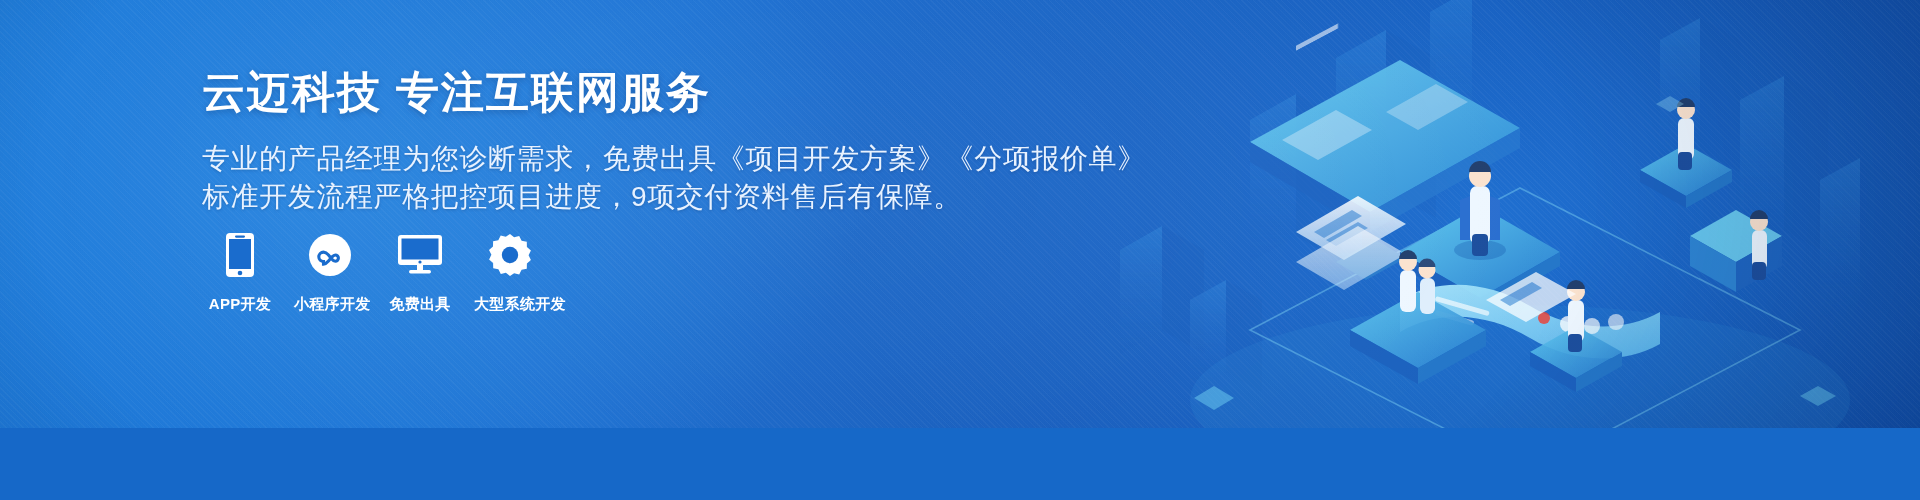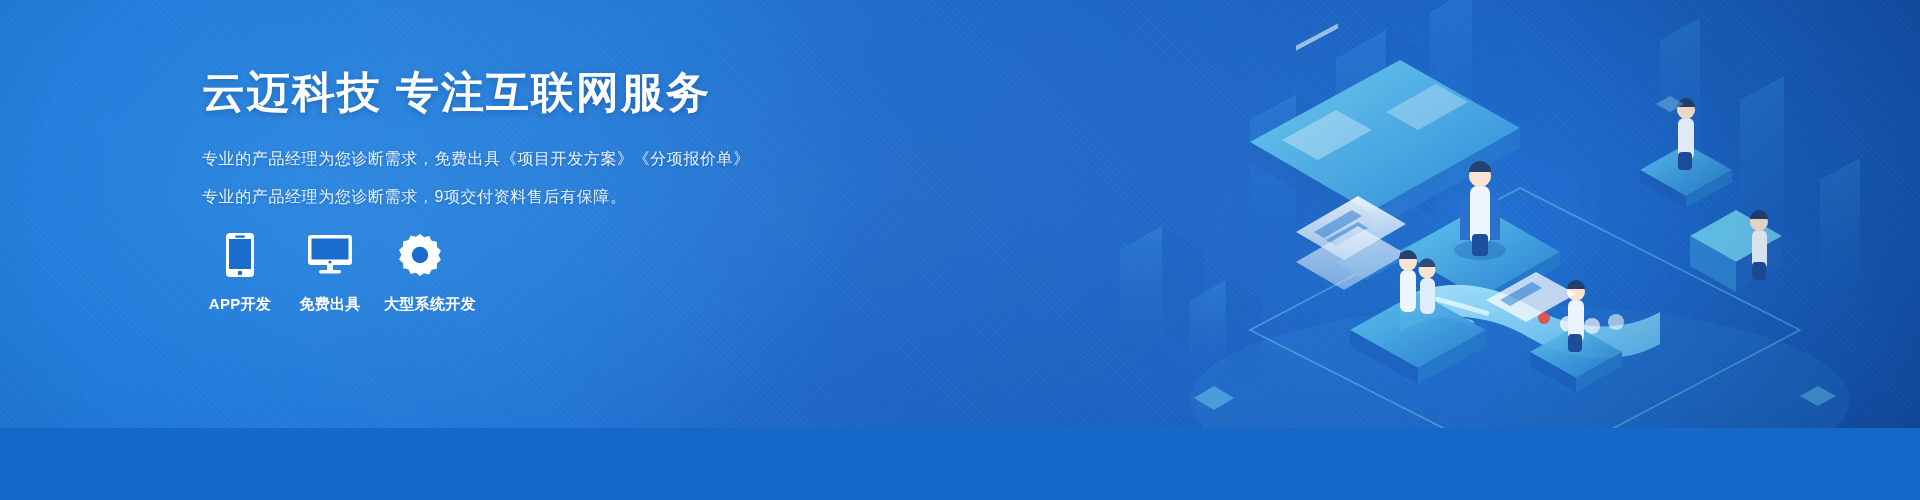--- a/index.html
+++ b/index.html
@@ -28,21 +28,21 @@
   }
 
   
   .copy{position:absolute;left:202px;top:66px;width:700px;}
   .title{
     color:#ffffff;font-size:43px;line-height:52px;font-weight:bold;
     letter-spacing:2px;margin:0 0 22px 0;white-space:nowrap;
     text-shadow:0 2px 6px rgba(4,30,74,.28);
   }
   .sub{
-    color:#e8f2ff;font-size:16px;line-height:38px;letter-spacing:.6px;
+    color:#e8f2ff;font-size:28px;line-height:38px;letter-spacing:.6px;
     white-space:nowrap;margin:0;text-shadow:0 1px 3px rgba(4,30,74,.25);
   }
 
   
   .services{position:absolute;left:204px;top:232px;display:flex;align-items:flex-start;}
   .service{width:72px;margin-right:18px;text-align:center;cursor:pointer;}
   .service:last-child{margin-right:8px;}
   .svc-icon{height:46px;display:flex;align-items:center;justify-content:center;margin-bottom:18px;}
   .svc-icon svg{display:block;fill:#ffffff;}
   .svc-label{color:#ffffff;font-size:15px;line-height:16px;white-space:nowrap;font-weight:bold;letter-spacing:.3px;}
@@ -218,37 +218,46 @@
         <polygon points="556,104 570,96 584,104 570,112" fill="#9ee2fa" opacity=".7"></polygon>
       </g>
     </svg>
   </div>
 
   <div class="vignette"></div>
 
   <div class="copy">
     <h1 class="title">云迈科技 专注互联网服务</h1>
     <p class="sub">专业的产品经理为您诊断需求，免费出具《项目开发方案》《分项报价单》</p>
-    <p class="sub">专业的产品经理为您诊断需求，9项交付资料售后有保障。</p>
+    <p class="sub">标准开发流程严格把控项目进度，9项交付资料售后有保障。</p>
   </div>
 
   <div class="services">
 
     <div class="service">
       <div class="svc-icon">
         <svg width="28" height="44" viewBox="0 0 28 44">
           <rect x="0" y="0" width="28" height="44" rx="4"></rect>
           <rect x="3" y="6" width="22" height="30" fill="#1a6ccd"></rect>
           <rect x="9" y="2.5" width="10" height="2.2" rx="1.1" fill="#1a6ccd"></rect>
           <circle cx="14" cy="40" r="2.3" fill="#1a6ccd"></circle>
         </svg>
       </div>
       <div class="svc-label">APP开发</div>
     </div>
 
+    <div class="service">
+      <div class="svc-icon">
+        <svg width="42" height="42" viewBox="0 0 42 42">
+          <circle cx="21" cy="21" r="21"></circle>
+          <path d="M14.5 27.5c-2.6 0-4.7-2.1-4.7-4.7s2.1-4.7 4.7-4.7c2.2 0 3.6 1.3 5 3l3.2 3.8c1.2 1.4 2.2 2.3 3.6 2.3 1.7 0 3.1-1.4 3.1-3.1s-1.4-3.1-3.1-3.1c-1.4 0-2.4.9-3.6 2.3l-3.2 3.8c-1.4 1.7-2.8 3-5 3z" fill="none" stroke="#1a6ccd" stroke-width="3.1" stroke-linecap="round"></path>
+        </svg>
+      </div>
+      <div class="svc-label">小程序开发</div>
+    </div>
 
 
     <div class="service">
       <div class="svc-icon">
         <svg width="44" height="40" viewBox="0 0 44 40">
           <rect x="0" y="0" width="44" height="30" rx="3"></rect>
           <rect x="3.5" y="3.5" width="37" height="21" fill="#1a6ccd"></rect>
           <circle cx="22" cy="27" r="1.6" fill="#1a6ccd"></circle>
           <rect x="19" y="30" width="6" height="5"></rect>
           <rect x="11" y="35" width="22" height="3.4" rx="1.7"></rect>

